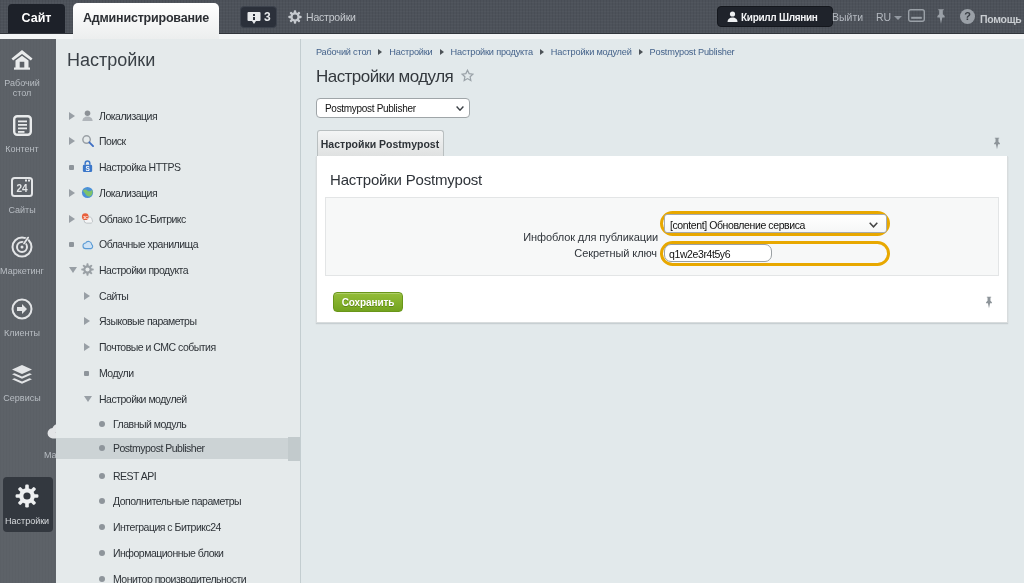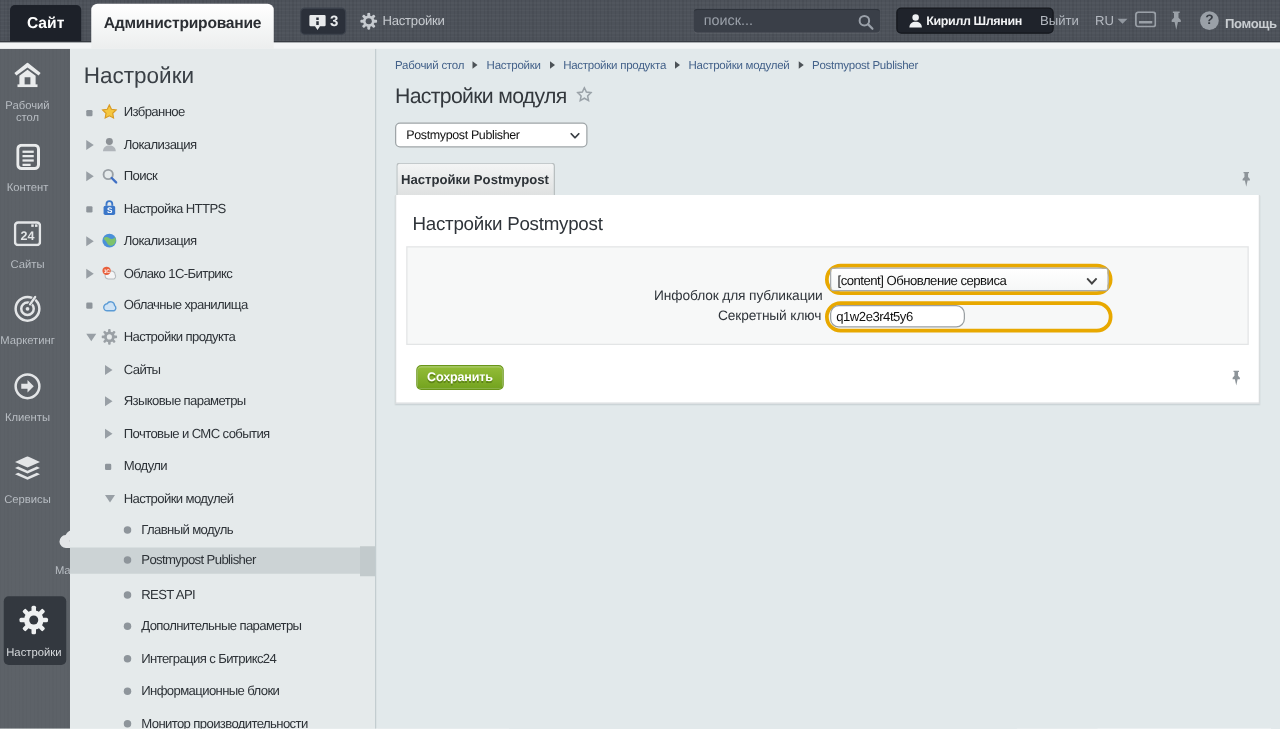--- a/index.html
+++ b/index.html
@@ -20,21 +20,21 @@
 #notif { position:absolute; left:240px; top:6px; width:37px; height:22px; background:#2b303a;
   border:1px solid #3c424c; border-radius:4px; color:#e8eaec; font-size:12px; font-weight:bold; }
 #notif svg { position:absolute; left:6px; top:4px; }
 #notif .n { position:absolute; left:23px; top:3px; }
 #topgear { position:absolute; left:288px; top:10px; }
 #topgear-label { position:absolute; left:306px; top:10.5px; font-size:10.5px; letter-spacing:-0.2px; color:#c6cacf; }
 #search { position:absolute; left:555px; top:7px; width:149px; height:19px; background:#3a3f48;
   border-radius:3px; border-top:1px solid #2e333b; box-shadow:0 1px 0 rgba(255,255,255,0.06); }
 #search .ph { position:absolute; left:8px; top:3px; font-size:11.5px; color:#9aa0a9; }
 #search svg { position:absolute; right:5px; top:3px; }
-#userbtn { position:absolute; left:717px; top:6px; width:126px; height:21px; background:#1f232b;
+#userbtn { position:absolute; left:717px; top:6px; width:116px; height:21px; background:#1f232b;
   border-radius:4px; border:1px solid #14171d; }
 #userbtn svg { position:absolute; left:9px; top:4px; }
 #userbtn .nm { position:absolute; left:23px; top:4.5px; font-size:10px; letter-spacing:-0.3px; font-weight:bold; color:#f2f3f5; white-space:nowrap; }
 .toptext { position:absolute; top:10.5px; font-size:10.5px; color:#b4b9c0; }
 #logout { left:832px; }
 #lang { left:876px; color:#b4b9c0; }
 #lang .car { display:inline-block; width:0; height:0; border-left:4px solid transparent; border-right:4px solid transparent; border-top:4px solid #9298a0; margin-left:3px; position:relative; top:-1px;}
 #kbd { position:absolute; left:908px; top:9px; }
 #toppin { position:absolute; left:936px; top:8px; }
 #help { position:absolute; left:960px; top:9px; }
@@ -126,27 +126,20 @@
         <g fill="#c6cacf">
           <circle cx="12" cy="12" r="8"></circle>
           <rect x="10" y="0.5" width="4" height="23" rx="1.4"></rect>
           <rect x="10" y="0.5" width="4" height="23" rx="1.4" transform="rotate(45 12 12)"></rect>
           <rect x="10" y="0.5" width="4" height="23" rx="1.4" transform="rotate(90 12 12)"></rect>
           <rect x="10" y="0.5" width="4" height="23" rx="1.4" transform="rotate(135 12 12)"></rect>
         </g>
         <circle cx="12" cy="12" r="4.2" fill="#4d525a"></circle>
       </svg>
     <span id="topgear-label">Настройки</span>
-    <div id="search">
-      <span class="ph">поиск...</span>
-      <svg width="13" height="13" viewBox="0 0 13 13">
-          <circle cx="5.5" cy="5.5" r="3.8" fill="none" stroke="#9aa0a9" stroke-width="1.6"></circle>
-          <line x1="8.5" y1="8.5" x2="12" y2="12" stroke="#9aa0a9" stroke-width="1.8" stroke-linecap="round"></line>
-        </svg>
-    </div>
     <div id="userbtn">
       <svg width="11" height="12" viewBox="0 0 11 12">
           <circle cx="5.5" cy="3" r="2.6" fill="#eef0f2"></circle>
           <path fill="#eef0f2" d="M0.5 11c0-3 2.2-4.6 5-4.6s5 1.6 5 4.6z"></path>
         </svg>
       <span class="nm">Кирилл Шлянин</span>
     </div>
     <span class="toptext" id="logout">Выйти</span>
     <span class="toptext" id="lang">RU<span class="car"></span></span>
     <svg id="kbd" width="17" height="13" viewBox="0 0 17 13">
@@ -232,27 +225,20 @@
             </g>
             <circle cx="12" cy="12" r="3.6" fill="#33383f"></circle>
           </svg>
         <div class="lbl" style="color:#d9dcdf;">Настройки</div>
       </div>
     </div>
   </div>
 
   <div id="menu">
     <h1>Настройки</h1>
-    <div class="mi l1" style="top:39px;">
-        <span class="sq mk"></span>
-        <svg class="ico" viewBox="0 0 14 14">
-          <path fill="#f5c73f" stroke="#d99b23" stroke-width="1" d="M7 1l1.8 3.7 4.1.6-3 2.9.7 4.1L7 10.4l-3.6 1.9.7-4.1-3-2.9 4.1-.6z"></path>
-        </svg>
-        <span class="txt">Избранное</span>
-      </div>
     <div class="mi l1" style="top:65px;">
         <span class="tri-r mk"></span>
         <svg class="ico" viewBox="0 0 14 14">
           <circle cx="7" cy="4.5" r="3" fill="#8c9196"></circle>
           <path fill="#b0b5ba" d="M1.5 13c0-3.3 2.5-5 5.5-5s5.5 1.7 5.5 5z"></path>
         </svg>
         <span class="txt">Локализация</span>
       </div>
     <div class="mi l1" style="top:90px;">
         <span class="tri-r mk"></span>

